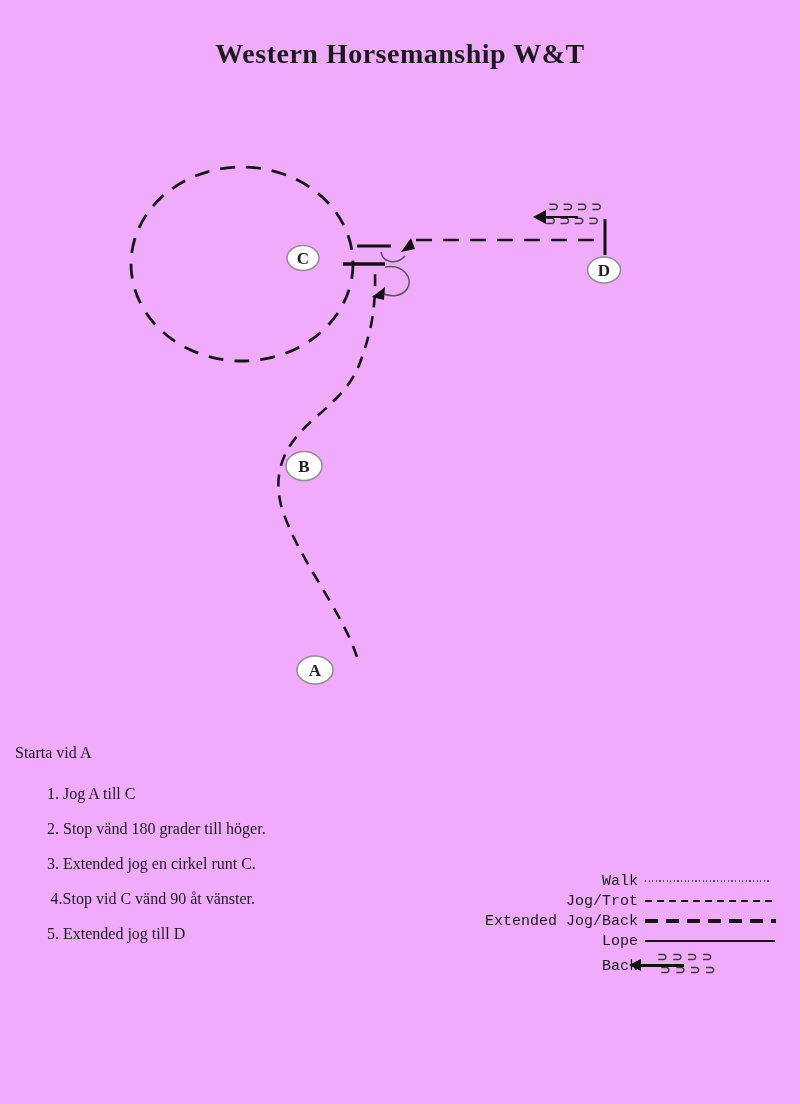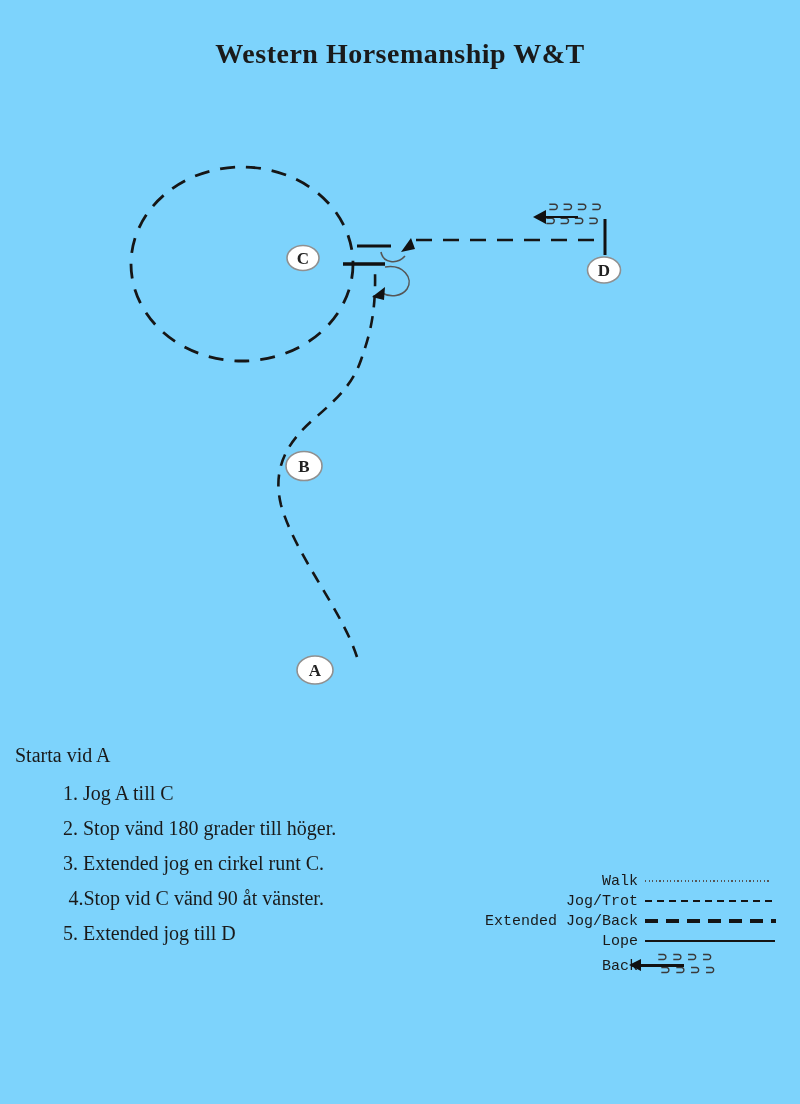--- a/index.html
+++ b/index.html
@@ -1,28 +1,28 @@
 <!DOCTYPE html>
 <html><head>
 <meta charset="utf-8">
 <style>
   html,body{margin:0;padding:0;background:#fff;}
   .page{
-    position:relative;width:800px;height:1104px;background:#7dd3fc;
+    position:relative;width:800px;height:1104px;background:#f0abfc;
     font-family:"Liberation Serif", serif;color:#1a1a1a;overflow:hidden;
   }
   .title{
     position:absolute;top:38px;left:0;width:800px;text-align:center;
     font-size:28px;font-weight:bold;letter-spacing:.5px;
   }
   svg.diagram{position:absolute;left:0;top:0;}
 
   
-  .instr-start{position:absolute;left:15px;top:744px;font-size:20px;font-family:Liberation Serif, serif;}
-  .instr-list{position:absolute;left:63px;top:776px;font-size:20px;line-height:35px;}
+  .instr-start{position:absolute;left:15px;top:744px;font-size:16px;font-family:Liberation Serif, serif;}
+  .instr-list{position:absolute;left:47px;top:776px;font-size:16px;line-height:35px;}
   .instr-list .tight{margin-left:-7px;text-align:center;}
 
   
   .legend{position:absolute;left:450px;top:871px;width:340px;font-size:15px;}
   .legend-row{display:flex;align-items:center;height:20px;}
   .legend-row .lab{width:188px;text-align:right;padding-right:7px;white-space:nowrap;font-family:Liberation Mono, monospace;}
   .legend-row .sym{width:132px;position:relative;}
   .line-walk{height:2px;width:125px;background:repeating-linear-gradient(90deg,#555 0 1.2px,transparent 1.2px 3.6px);}
   .line-jog{height:2.4px;width:130px;background:repeating-linear-gradient(90deg,#151515 0 7px,transparent 7px 12px);}
   .line-ext{height:3.2px;width:131px;background:repeating-linear-gradient(90deg,#151515 0 13px,transparent 13px 21px);}

